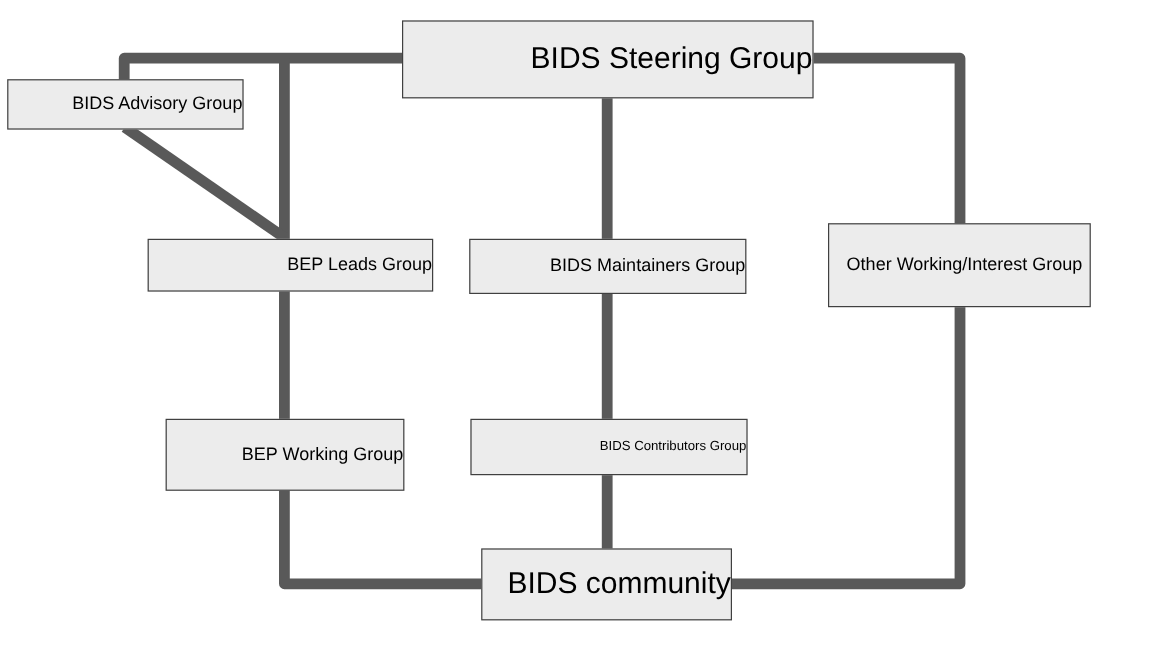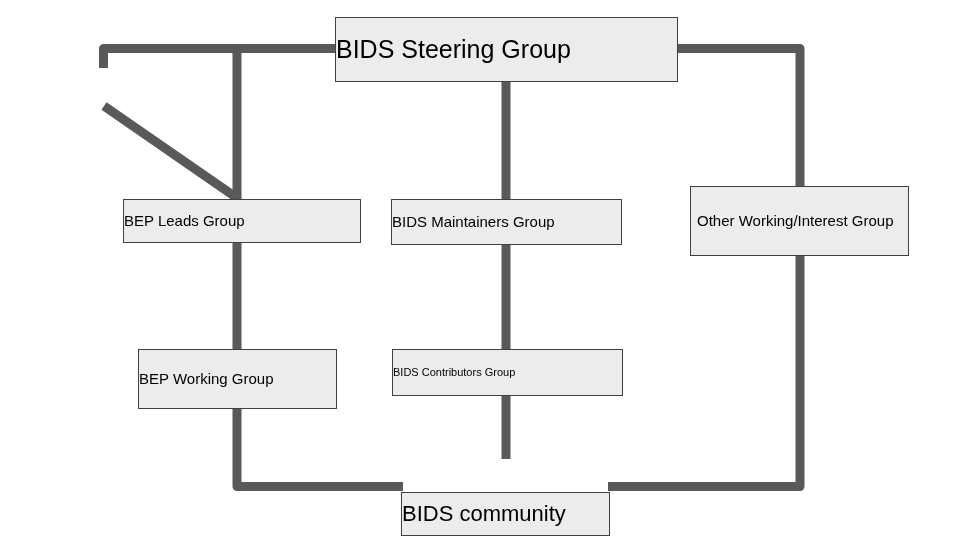--- a/index.html
+++ b/index.html
@@ -30,33 +30,33 @@
     stroke-linejoin: round;
     stroke-linecap: butt;
   }
   .node {
     position: absolute;
     box-sizing: border-box;
     background: #ececec;
     border: 1.5px solid #404040;
     display: flex;
     align-items: center;
-    justify-content: flex-start;
+    justify-content: flex-end;
     text-align: center;
     line-height: 1.25;
     z-index: 2;
   }
   .node-steering    { left: 335px; top: 17px;  width: 343px; height: 65px; font-size: 25px; }
   .node-advisory    { left: 6px;   top: 66px;  width: 197px; height: 42px; font-size: 15px; }
   .node-bep-leads   { left: 123px; top: 199px; width: 238px; height: 44px; font-size: 15px; }
   .node-maintainers { left: 391px; top: 199px; width: 231px; height: 46px; font-size: 15px; }
   .node-other       { left: 690px; top: 186px; width: 219px; height: 70px; font-size: 15px; padding: 0 6px; }
   .node-bep-working { left: 138px; top: 349px; width: 199px; height: 60px; font-size: 15px; }
   .node-contributors{ left: 392px; top: 349px; width: 231px; height: 47px; font-size: 11px; }
-  .node-community   { left: 401px; top: 457px; width: 209px; height: 44px; font-size: 22px; margin-top: 35px; }
+  .node-community   { left: 401px; top: 457px; width: 209px; height: 60px; font-size: 25px; }
 </style>
 </head>
 <body>
 
 <div class="canvas">
 
   <svg class="connectors" viewBox="0 0 960 540" xmlns="http://www.w3.org/2000/svg">
 
     <path d="M103.5 68 L103.5 48.5 L800 48.5 L800 486.5 L608 486.5"></path>
 
@@ -64,20 +64,23 @@
 
     <path d="M506 80 L506 459"></path>
 
     <path d="M104 106 L237 198"></path>
   </svg>
 
   <div class="node node-steering">
     <span>BIDS Steering Group</span>
   </div>
 
+  <div class="node node-advisory">
+    <span>BIDS Advisory Group</span>
+  </div>
 
   <div class="node node-bep-leads">
     <span>BEP Leads Group</span>
   </div>
 
   <div class="node node-maintainers">
     <span>BIDS Maintainers Group</span>
   </div>
 
   <div class="node node-other">

